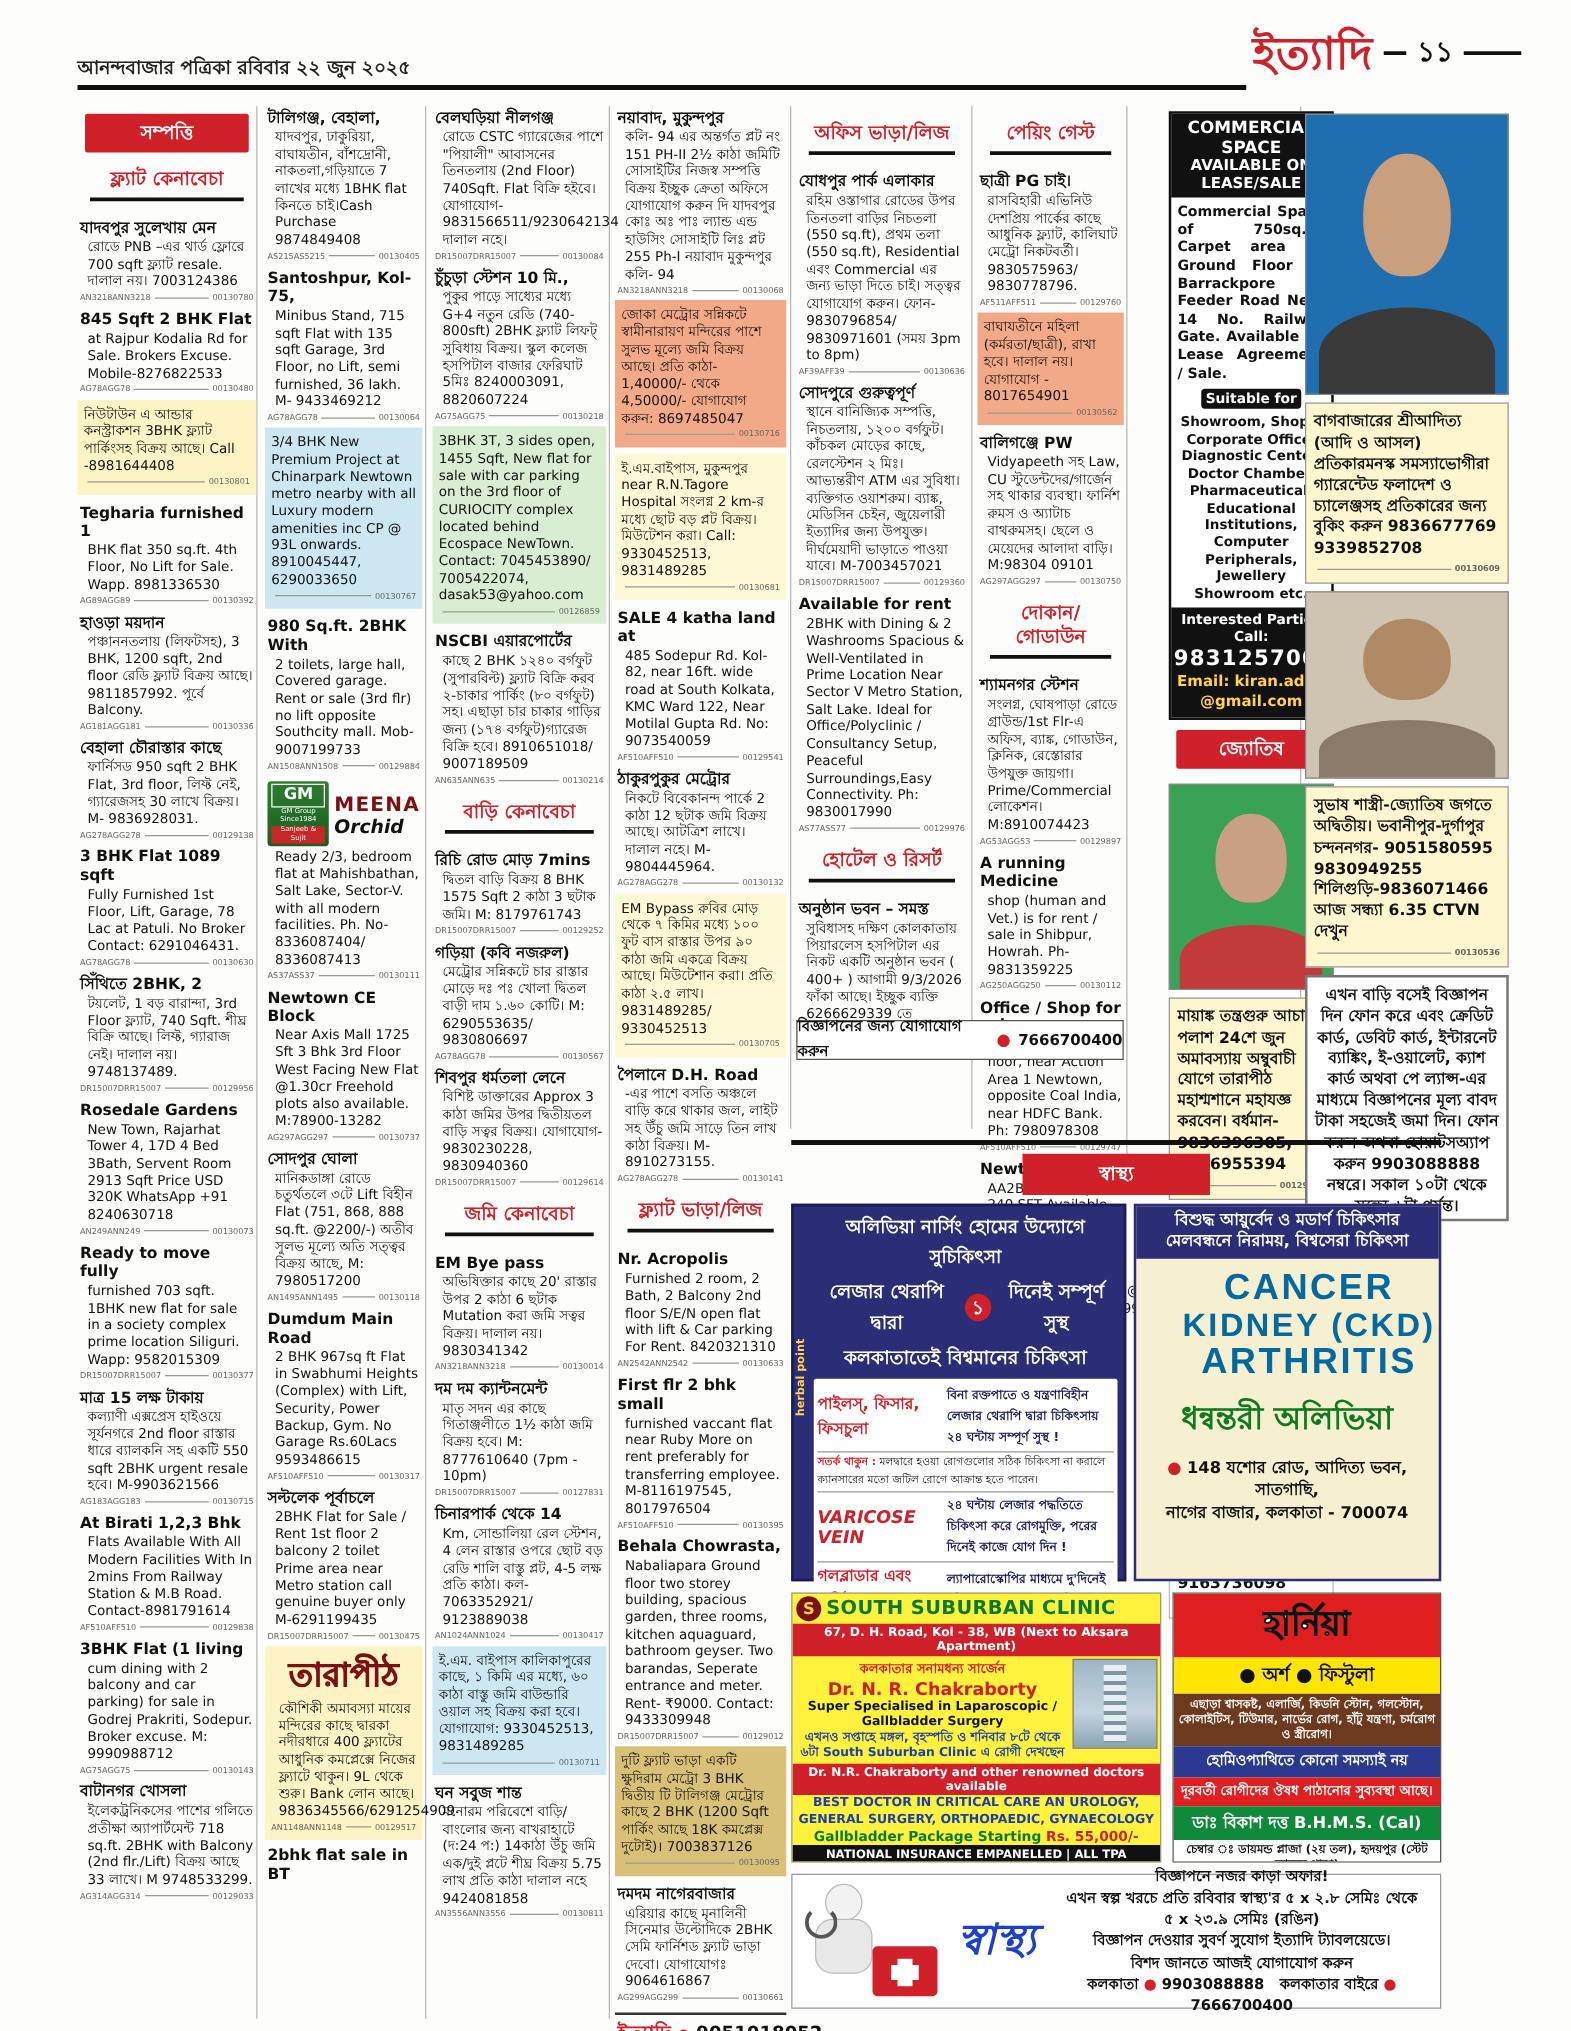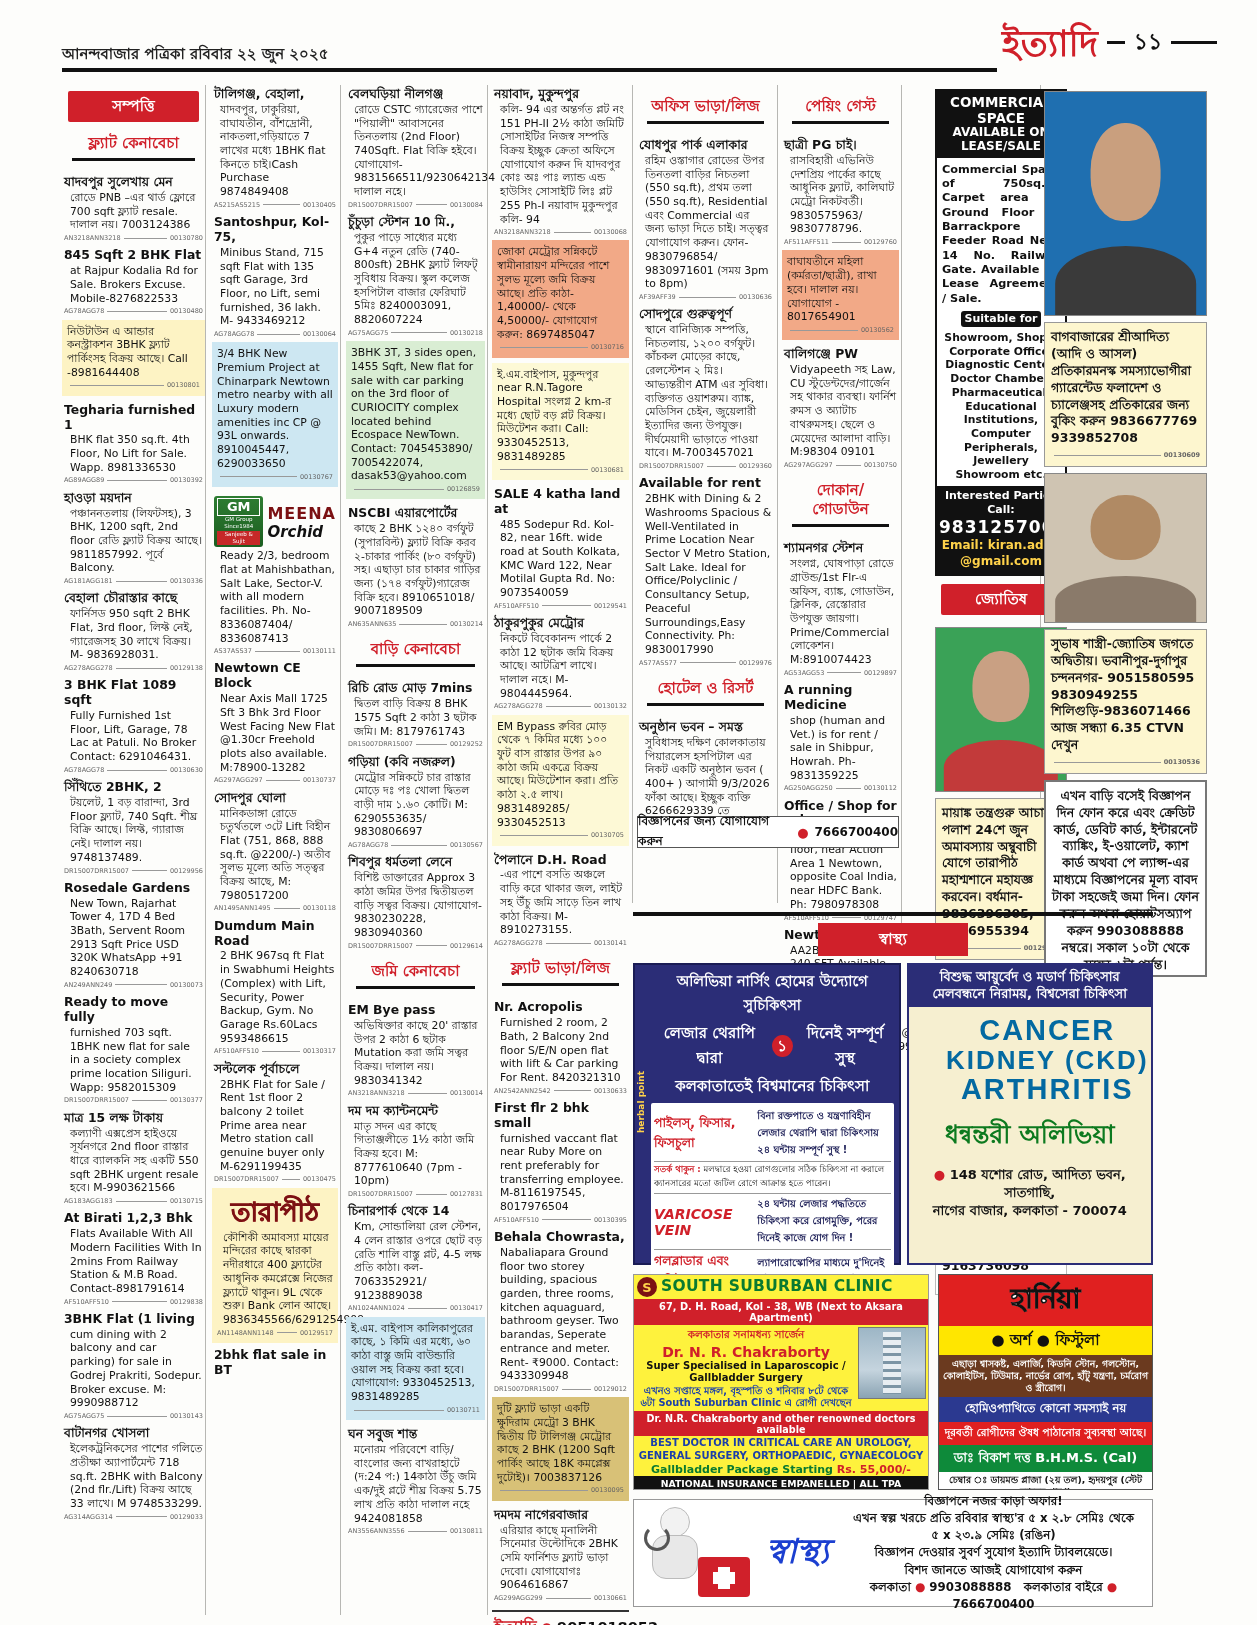--- a/index.html
+++ b/index.html
@@ -313,20 +313,29 @@
         </div>
       </div>
       <div class="ad notice bg-blue">
         <div class="ad-body">3/4 BHK New Premium Project at Chinarpark Newtown metro nearby with all Luxury modern amenities inc CP @ 93L onwards. 8910045447, 6290033650</div>
         <div class="codes">
           <span class="code-left"></span>
           <span class="code-dash"></span>
           <span class="code-right">00130767</span>
         </div>
       </div>
+      <div class="ad">
+        <div class="ad-title">980 Sq.ft. 2BHK With</div>
+        <div class="ad-body">2 toilets, large hall, Covered garage. Rent or sale (3rd flr) no lift opposite Southcity mall. Mob-9007199733</div>
+        <div class="codes">
+          <span class="code-left">AN1508ANN1508</span>
+          <span class="code-dash"></span>
+          <span class="code-right">00129884</span>
+        </div>
+      </div>
       <div class="ad logo-ad v-gm">
         <div class="gm-row">
           <div class="gm-badge">
             <div class="gm-badge-main">GM</div>
             <div class="gm-badge-small">GM Group Since1984</div>
             <div class="gm-badge-sub">Sanjeeb &amp; Sujit</div>
           </div>
           <div class="gm-title">
             <div class="gm-meena">MEENA</div>
             <div class="gm-orchid">Orchid</div>

